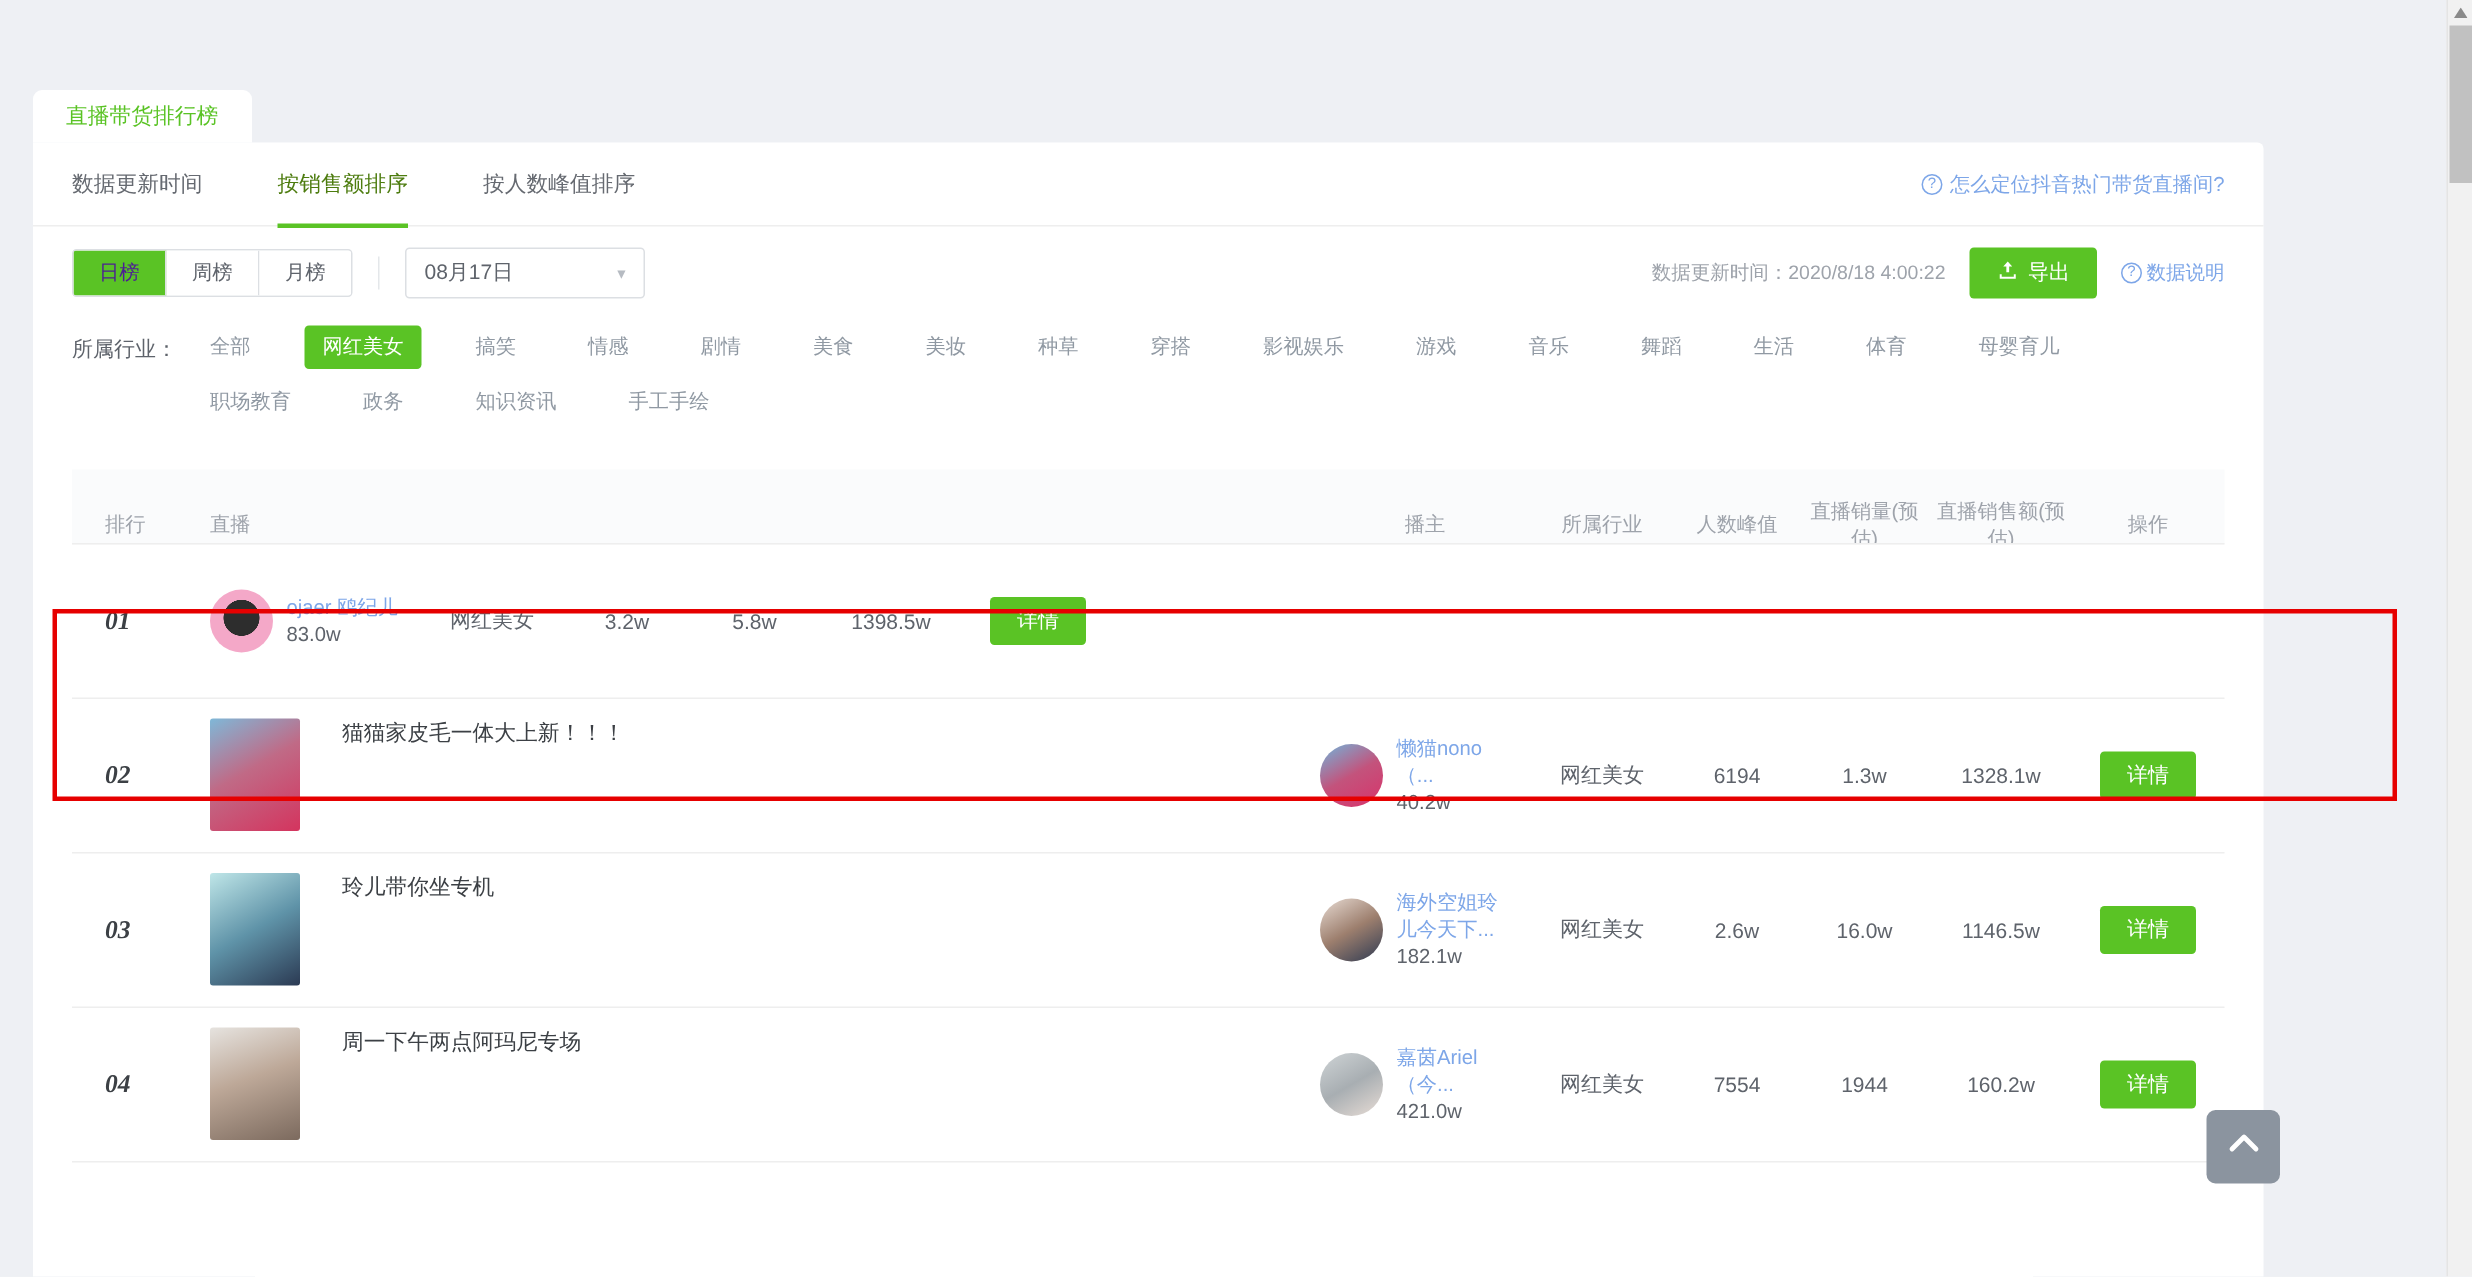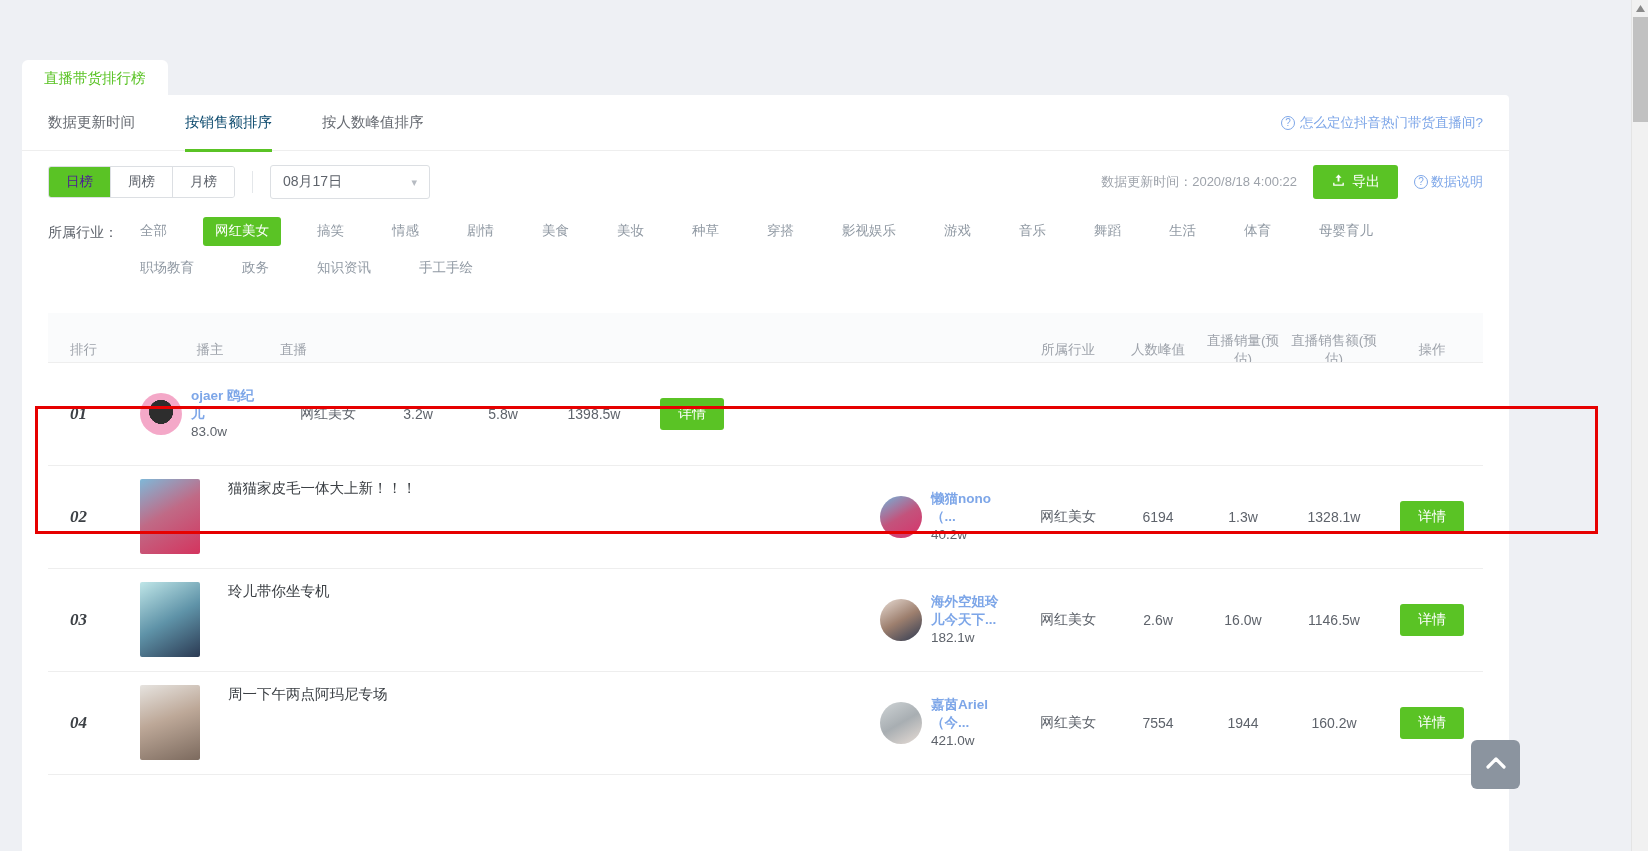--- a/index.html
+++ b/index.html
@@ -83,21 +83,21 @@
   .sort-tab {
     font-size: 14.5px;
     color: #666a71;
     margin-right: 50px;
     position: relative;
     height: 56px;
     display: flex; align-items: center;
     cursor: pointer;
     white-space: nowrap;
   }
-  .sort-tab.active { color: #0c4a6e; }
+  .sort-tab.active { color: #4d7c0f; }
   .sort-tab.active::after {
     content: "";
     position: absolute;
     bottom: -1px; left: 0; right: 0;
     height: 3px; background: #5ac325;
   }
   .help-link {
     position: absolute;
     right: 26px; top: 50%;
     transform: translateY(-50%);
@@ -268,21 +268,20 @@
     flex: 0 0 auto;
     background-size: cover;
     position: relative;
     overflow: hidden;
   }
   .host-text { display: flex; flex-direction: column; line-height: 1.32; }
   .host-name {
     color: #7da6e8; font-size: 13.5px;
     max-width: 76px;
     cursor: pointer;
-    font-weight: bold;
   }
   .host-fans { color: #5e636b; font-size: 13.5px; }
 
   .detail-btn {
     background: #5ac325; color: #fff;
     border-radius: 3px;
     width: 64px; height: 32px;
     display: flex; align-items: center; justify-content: center;
     font-size: 14px; cursor: pointer;
   }
@@ -399,22 +398,22 @@
             <div class="tag">职场教育</div>
             <div class="tag">政务</div>
             <div class="tag">知识资讯</div>
             <div class="tag">手工手绘</div>
           </div>
       </div>
 
       <div class="table">
         <div class="thead">
           <div class="th c-rank">排行</div>
+          <div class="th c-live" style="justify-content:flex-start">直播</div>
           <div class="th c-host" style="justify-content:center">播主</div>
-          <div class="th c-live" style="justify-content:flex-start">直播</div>
           <div class="th c-ind">所属行业</div>
           <div class="th c-peak">人数峰值</div>
           <div class="th c-sales">直播销量(预估)</div>
           <div class="th c-amt">直播销售额(预估)</div>
           <div class="th c-act">操作</div>
         </div>
         <div id="tbody">
             <div class="tr">
               <div class="td c-rank">
                 <span class="rank">01</span>

